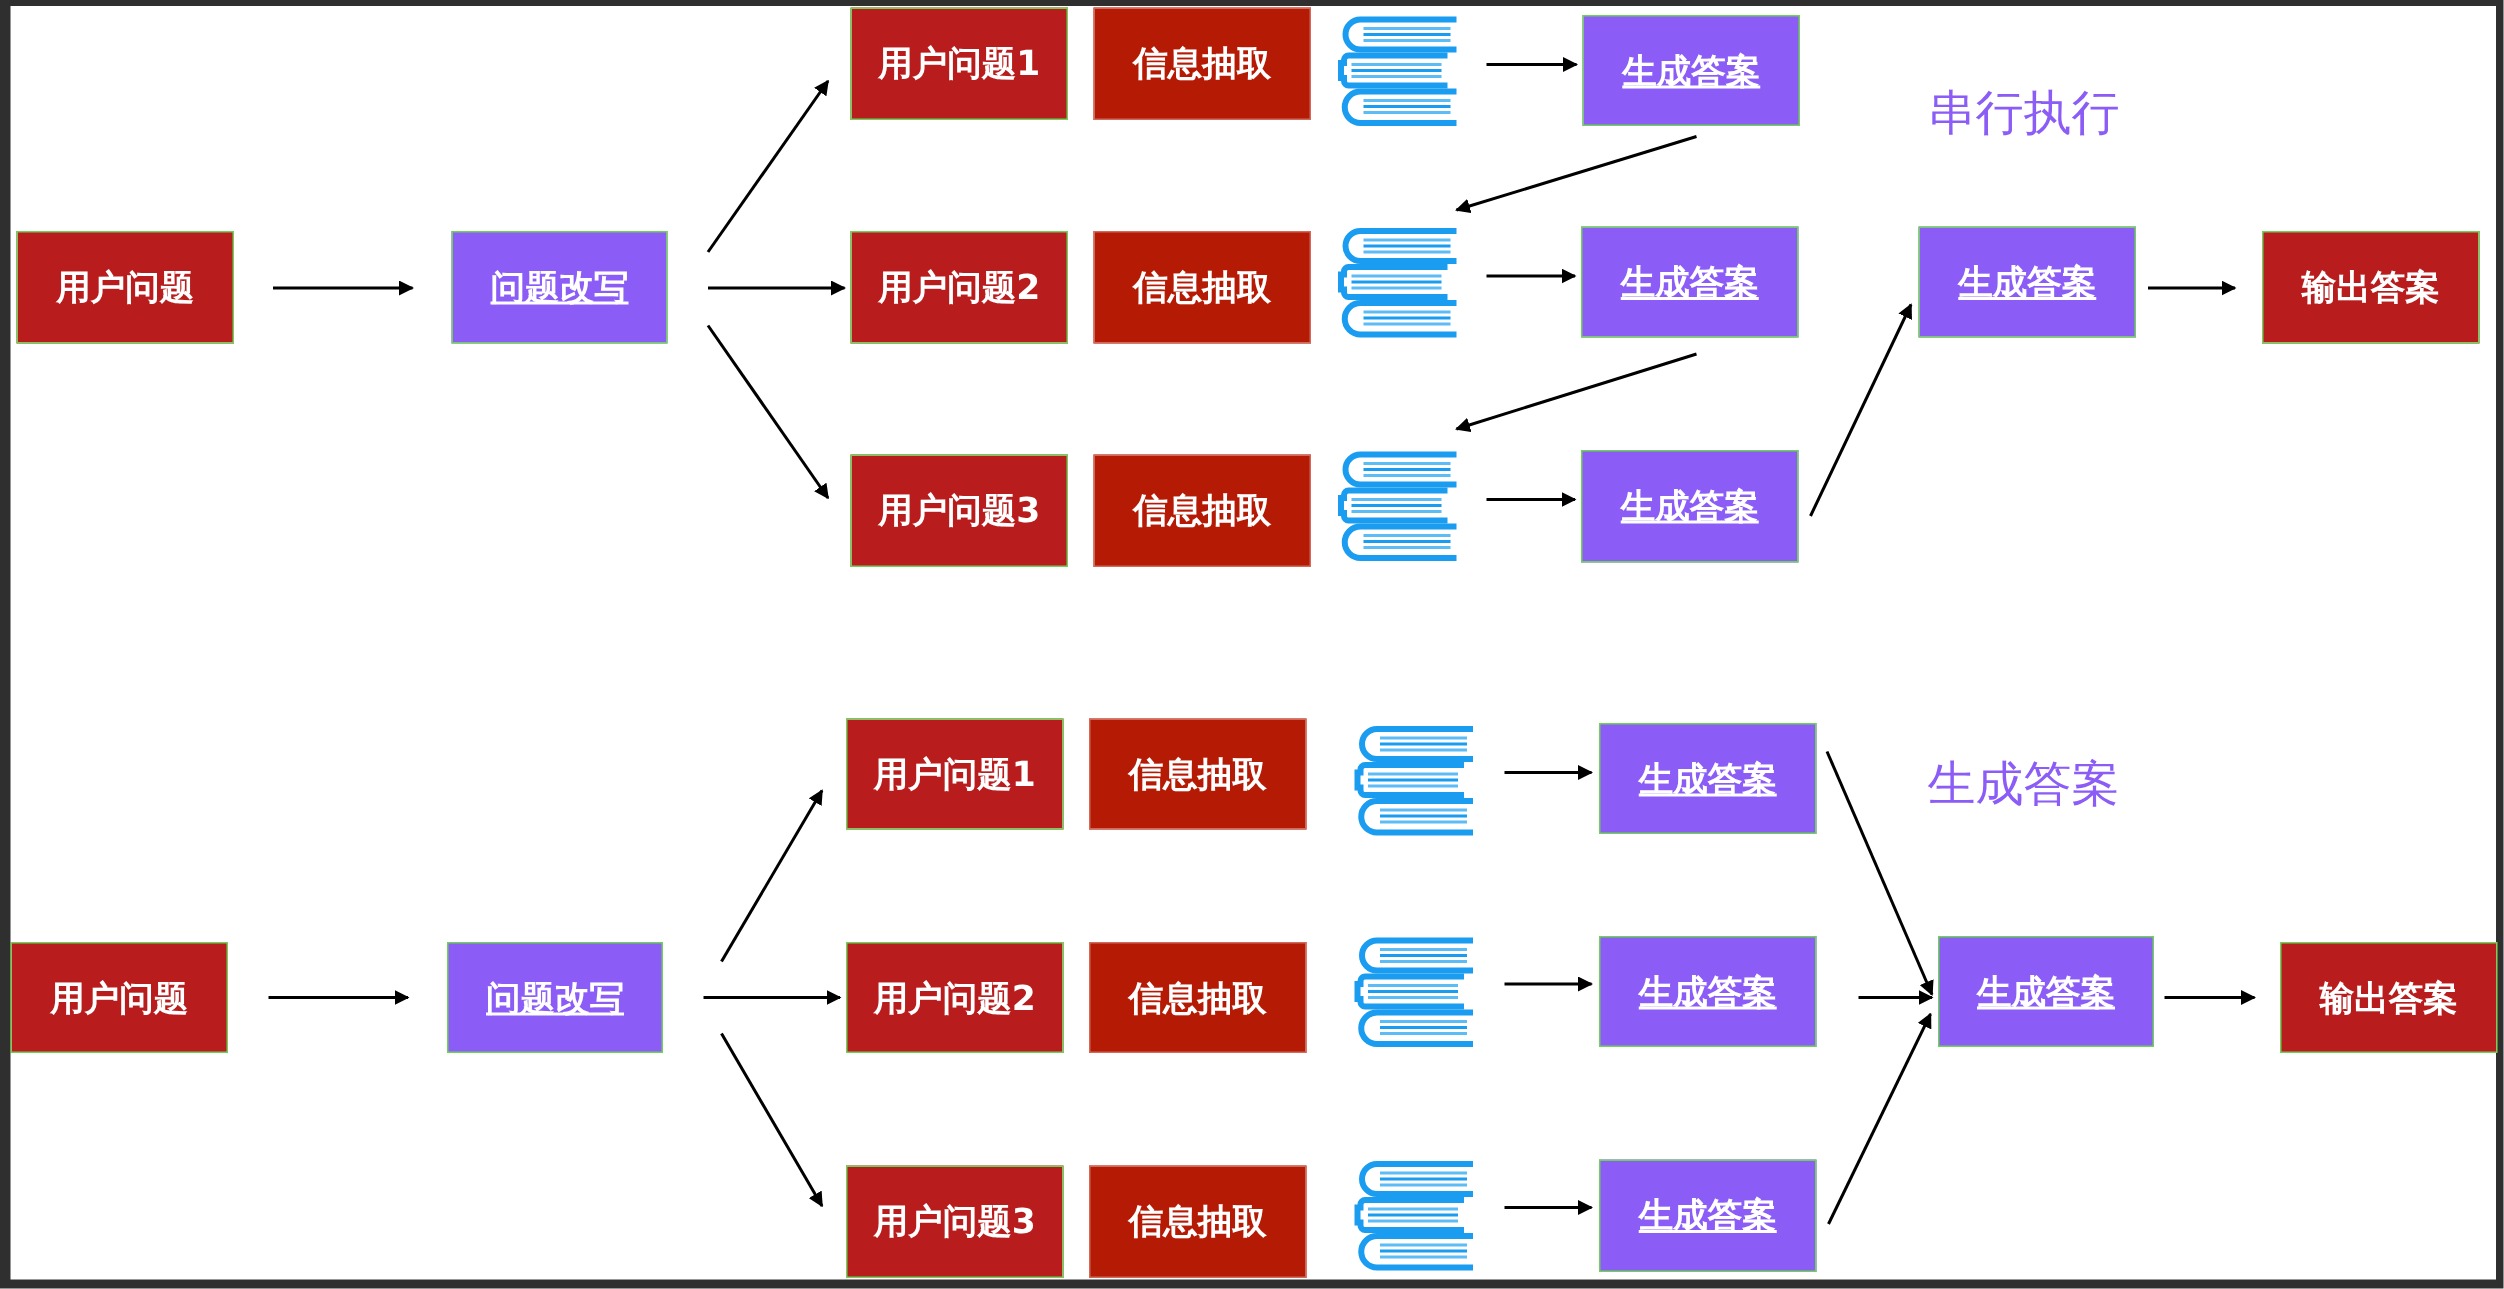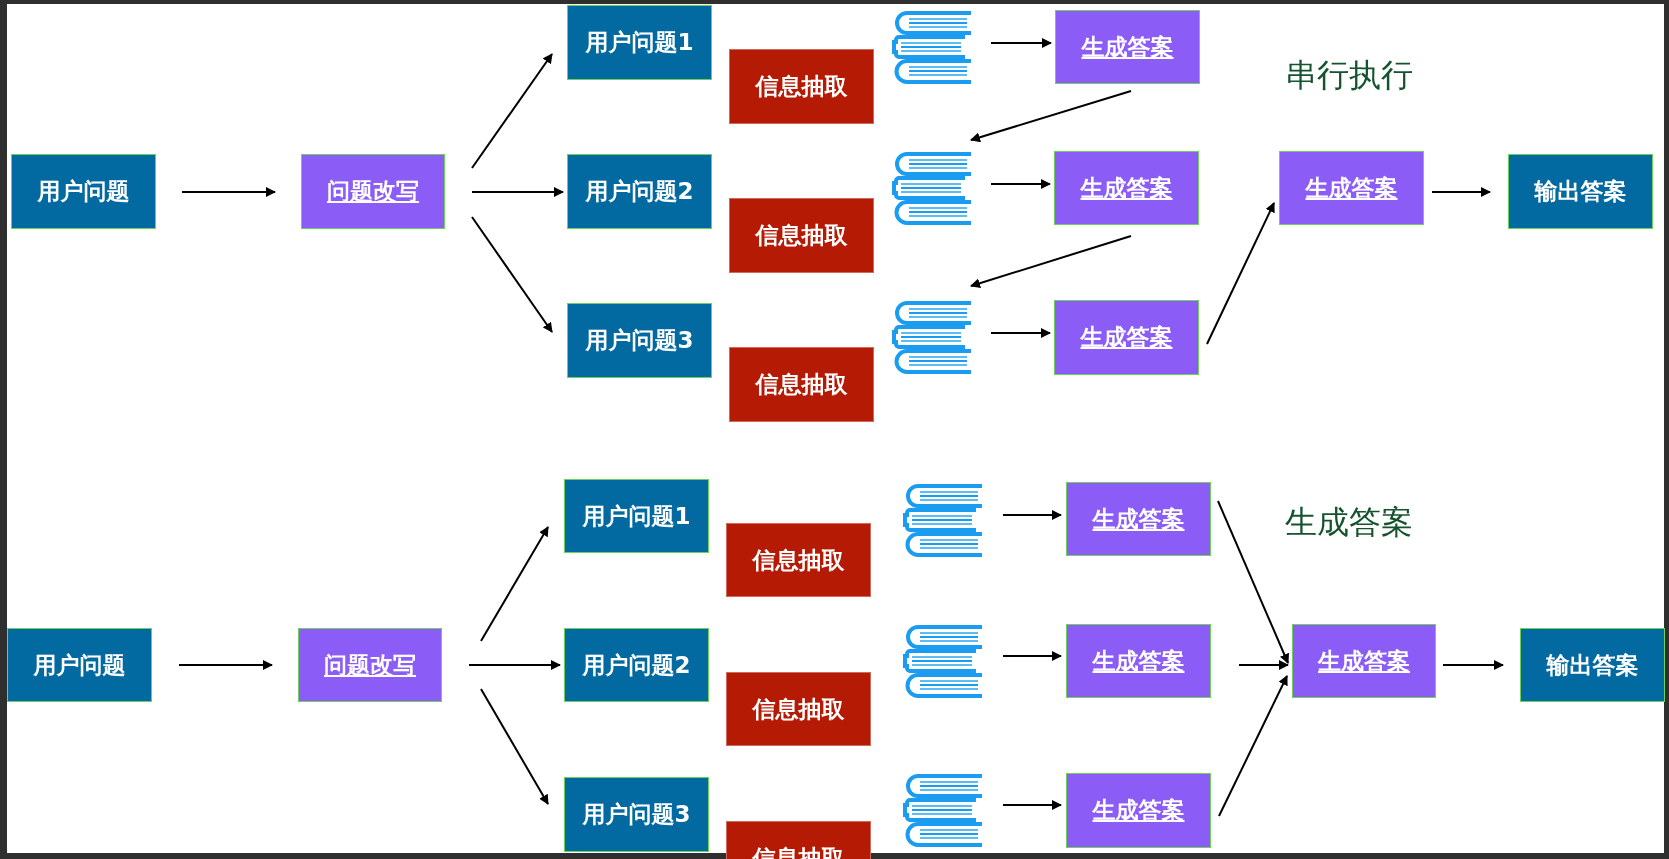--- a/index.html
+++ b/index.html
@@ -14,25 +14,25 @@
     background: #ffffff;
   }
   .node {
     position: absolute;
     display: flex; align-items: center; justify-content: center;
     color: #ffffff; font-size: 23px; font-weight: bold;
     box-sizing: border-box;
     border: 1px solid #6fd05a;
     white-space: nowrap;
   }
-  .green { background: #0369a1; }
+  .green { background: #b91c1c; }
   .purple { background: #8b5cf6; text-decoration: underline; }
-  .red { background: #b51a04; border-color: #d06a5a; margin-top: 44px; }
+  .red { background: #b51a04; border-color: #d06a5a; }
   .section-label {
-    position: absolute; color: #14532d; font-size: 32px; font-weight: normal;
+    position: absolute; color: #8b5cf6; font-size: 32px; font-weight: normal;
     white-space: nowrap;
   }
   svg.overlay { position: absolute; left: 0; top: 0; pointer-events: none; }
   .book { position: absolute; }
 </style>
 </head>
 <body>
 
 <div id="canvas">
 

